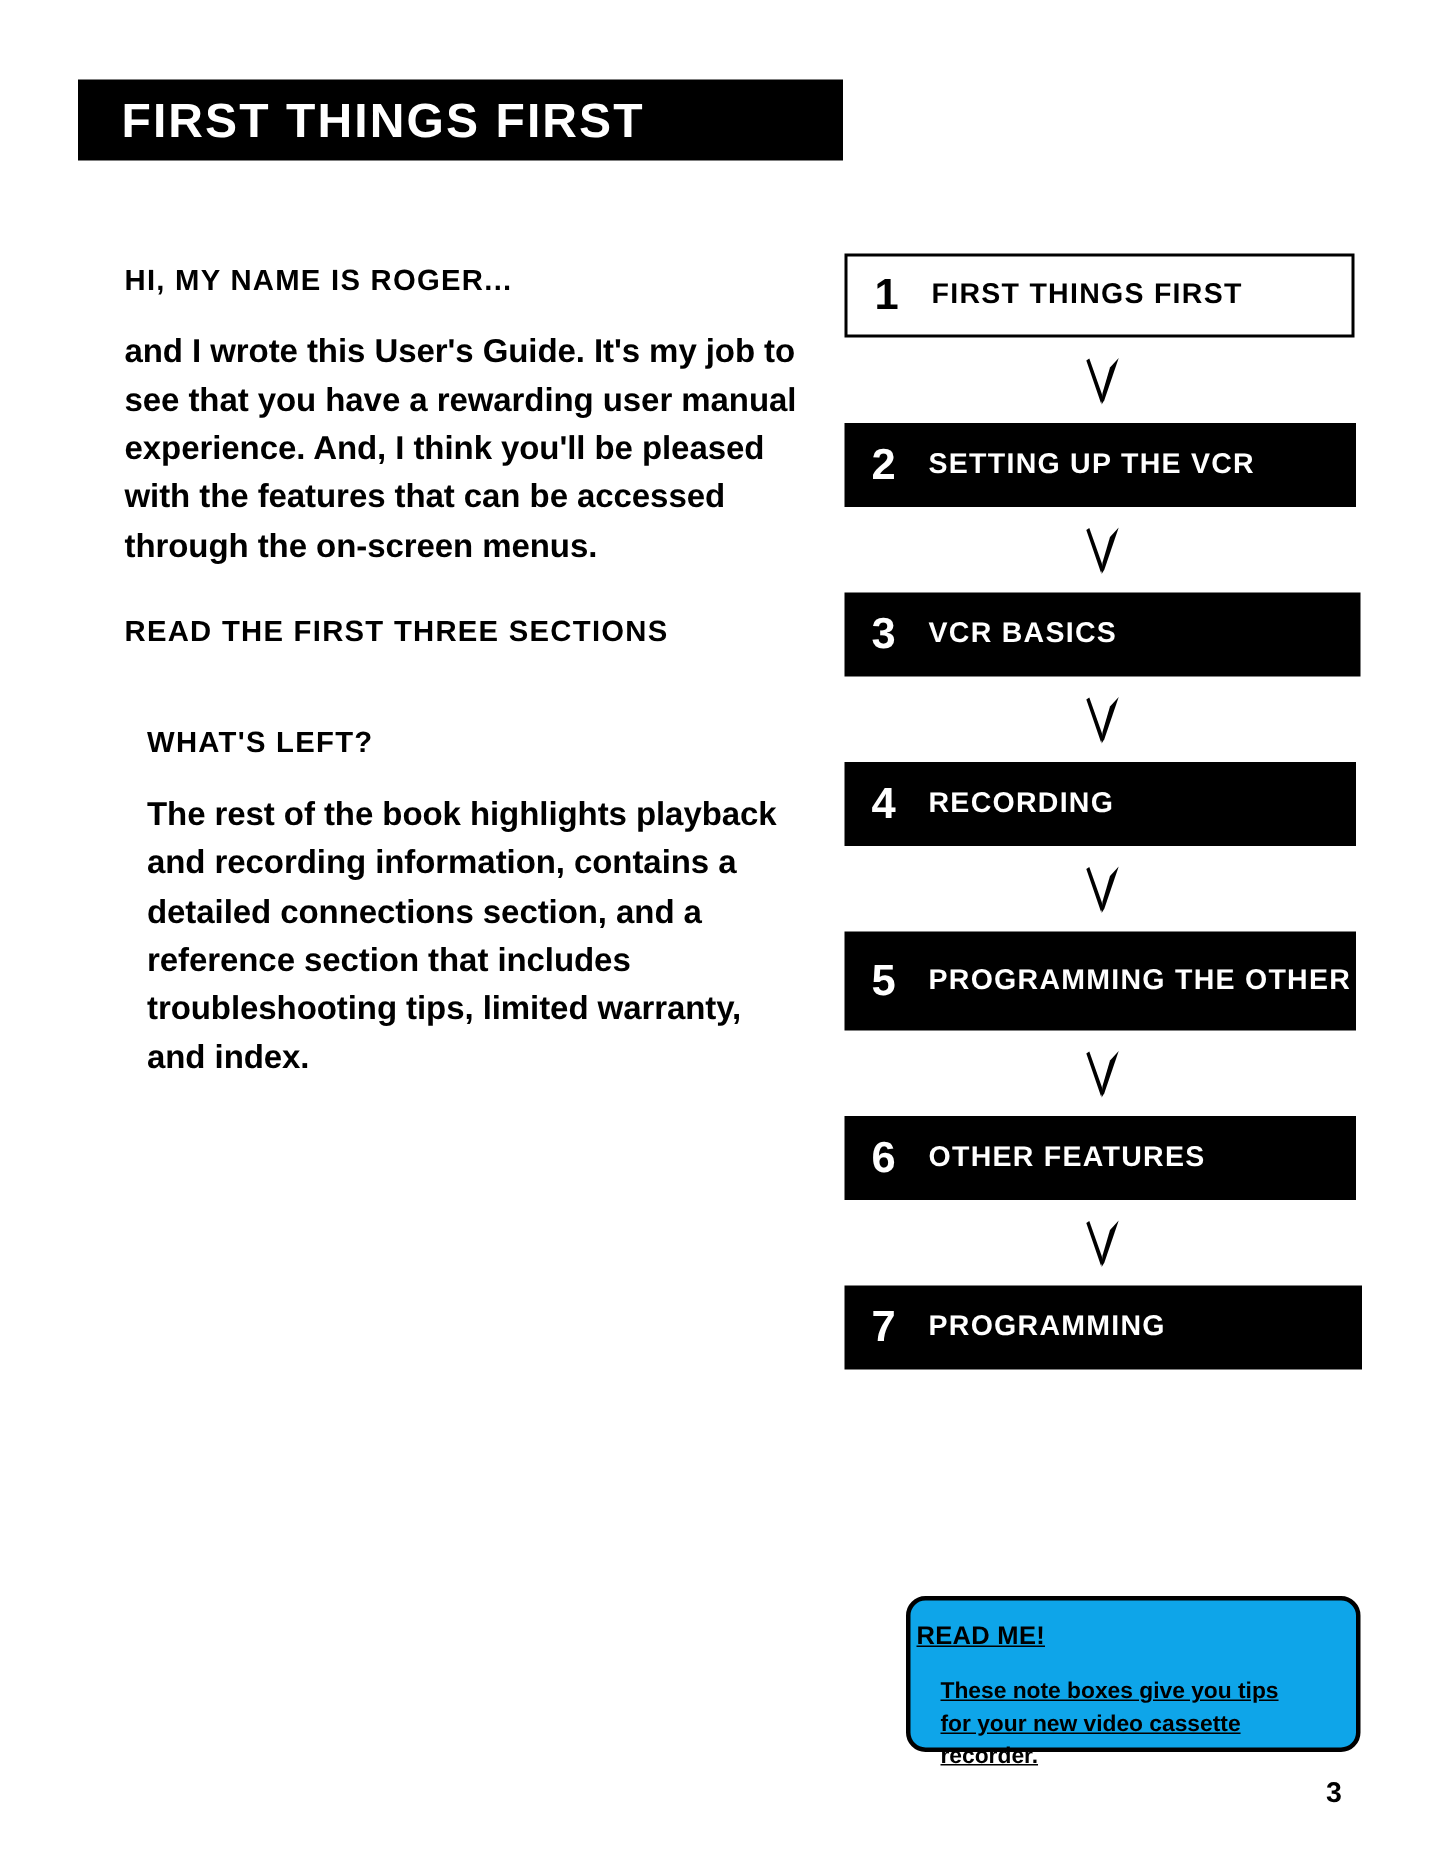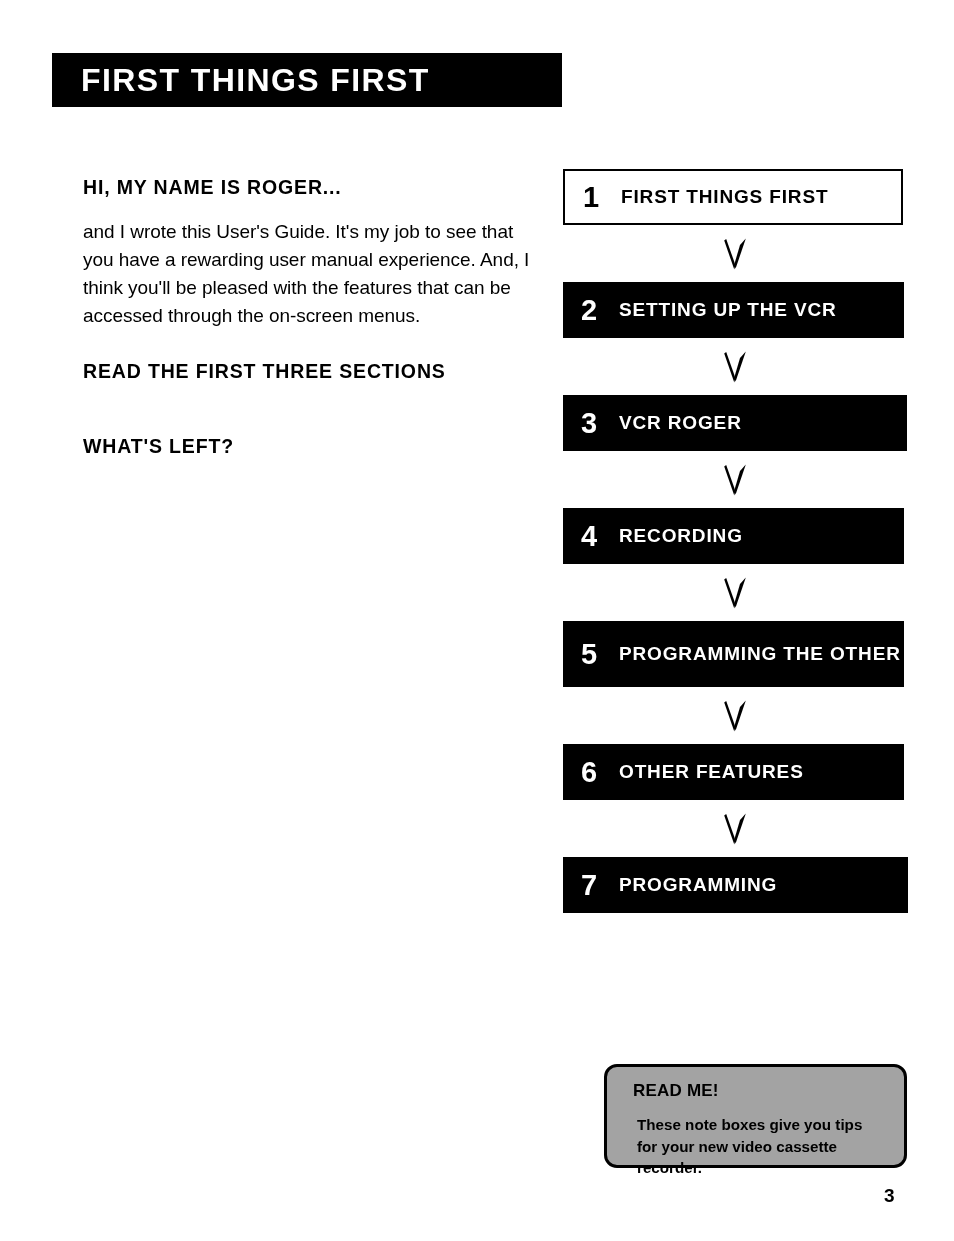--- a/index.html
+++ b/index.html
@@ -55,30 +55,30 @@
     margin-bottom: 30px;
   }
   .section-heading {
     font-size: 19.5px;
     font-weight: bold;
     letter-spacing: 0.85px;
     margin: 0 0 20px 0;
     line-height: 1.15;
   }
   .section-body {
-    font-size: 19px;
-    font-weight: normal;
+    font-size: 22px;
+    font-weight: bold;
     line-height: 1.47;
     margin: 0;
     letter-spacing: -0.05px;
   }
 
   .sec-hi       { margin-top: 16px; }
   .sec-read     { }
-  .sec-whats    { margin-top: 52px; }
+  .sec-whats    { margin-top: 52px; margin-left: 15px; }
 
   
   .flow {
     position: absolute;
     left: 563px;
     top: 169px;
     width: 345px;
   }
   .flow-box {
     position: relative;
@@ -132,34 +132,35 @@
   
   .note-box {
     position: absolute;
     left: 604px;
     top: 1064px;
     width: 303px;
     height: 104px;
     box-sizing: border-box;
     border: 3px solid #000000;
     border-radius: 13px;
-    background: #a3a3a3;
-    padding: 14px 16px 0 26px;
+    background: #0ea5e9;
+    padding: 14px 16px 0 4px;
+    text-decoration: underline;
   }
   .note-title {
     font-size: 17px;
     font-weight: bold;
     letter-spacing: 0.2px;
     margin: 0 0 13px 0;
   }
   .note-body {
     font-size: 15.2px;
     font-weight: bold;
     line-height: 1.42;
-    margin: 4px;
+    margin: 16px;
   }
 
   
   .page-number {
     position: absolute;
     left: 884px;
     top: 1185px;
     font-size: 19px;
     font-weight: bold;
   }
@@ -179,20 +180,21 @@
       <h2 class="section-heading">HI, MY NAME IS ROGER...</h2>
       <p class="section-body">and I wrote this User's Guide. It's my job to see that you have a rewarding user manual experience. And, I think you'll be pleased with the features that can be accessed through the on-screen menus.</p>
     </div>
 
     <div class="section sec-read">
       <h2 class="section-heading">READ THE FIRST THREE SECTIONS</h2>
     </div>
 
     <div class="section sec-whats">
       <h2 class="section-heading">WHAT'S LEFT?</h2>
+      <p class="section-body">The rest of the book highlights playback and recording information, contains a detailed connections section, and a reference section that includes troubleshooting tips, limited warranty, and index.</p>
     </div>
 
   </div>
 
   <div class="flow">
 
     <div class="flow-box current w1">
       <span class="flow-num">1</span>
       <span class="flow-label">FIRST THINGS FIRST</span>
     </div>
@@ -211,21 +213,21 @@
 
     <div class="flow-arrow">
       <svg width="26" height="34" viewBox="0 0 26 34" aria-hidden="true">
         <path d="M3.2 2.0 L12.6 28.5 L11.0 31.8 L1.2 3.4 Z" fill="#000000"></path>
         <path d="M22.8 1.6 L13.2 29.8 L11.4 32.6 L12.0 25.0 L17.0 8.0 Z" fill="#000000"></path>
       </svg>
     </div>
 
     <div class="flow-box w3">
       <span class="flow-num">3</span>
-      <span class="flow-label">VCR ROGER</span>
+      <span class="flow-label">VCR BASICS</span>
     </div>
 
     <div class="flow-arrow">
       <svg width="26" height="34" viewBox="0 0 26 34" aria-hidden="true">
         <path d="M3.2 2.0 L12.6 28.5 L11.0 31.8 L1.2 3.4 Z" fill="#000000"></path>
         <path d="M22.8 1.6 L13.2 29.8 L11.4 32.6 L12.0 25.0 L17.0 8.0 Z" fill="#000000"></path>
       </svg>
     </div>
 
     <div class="flow-box w4">

